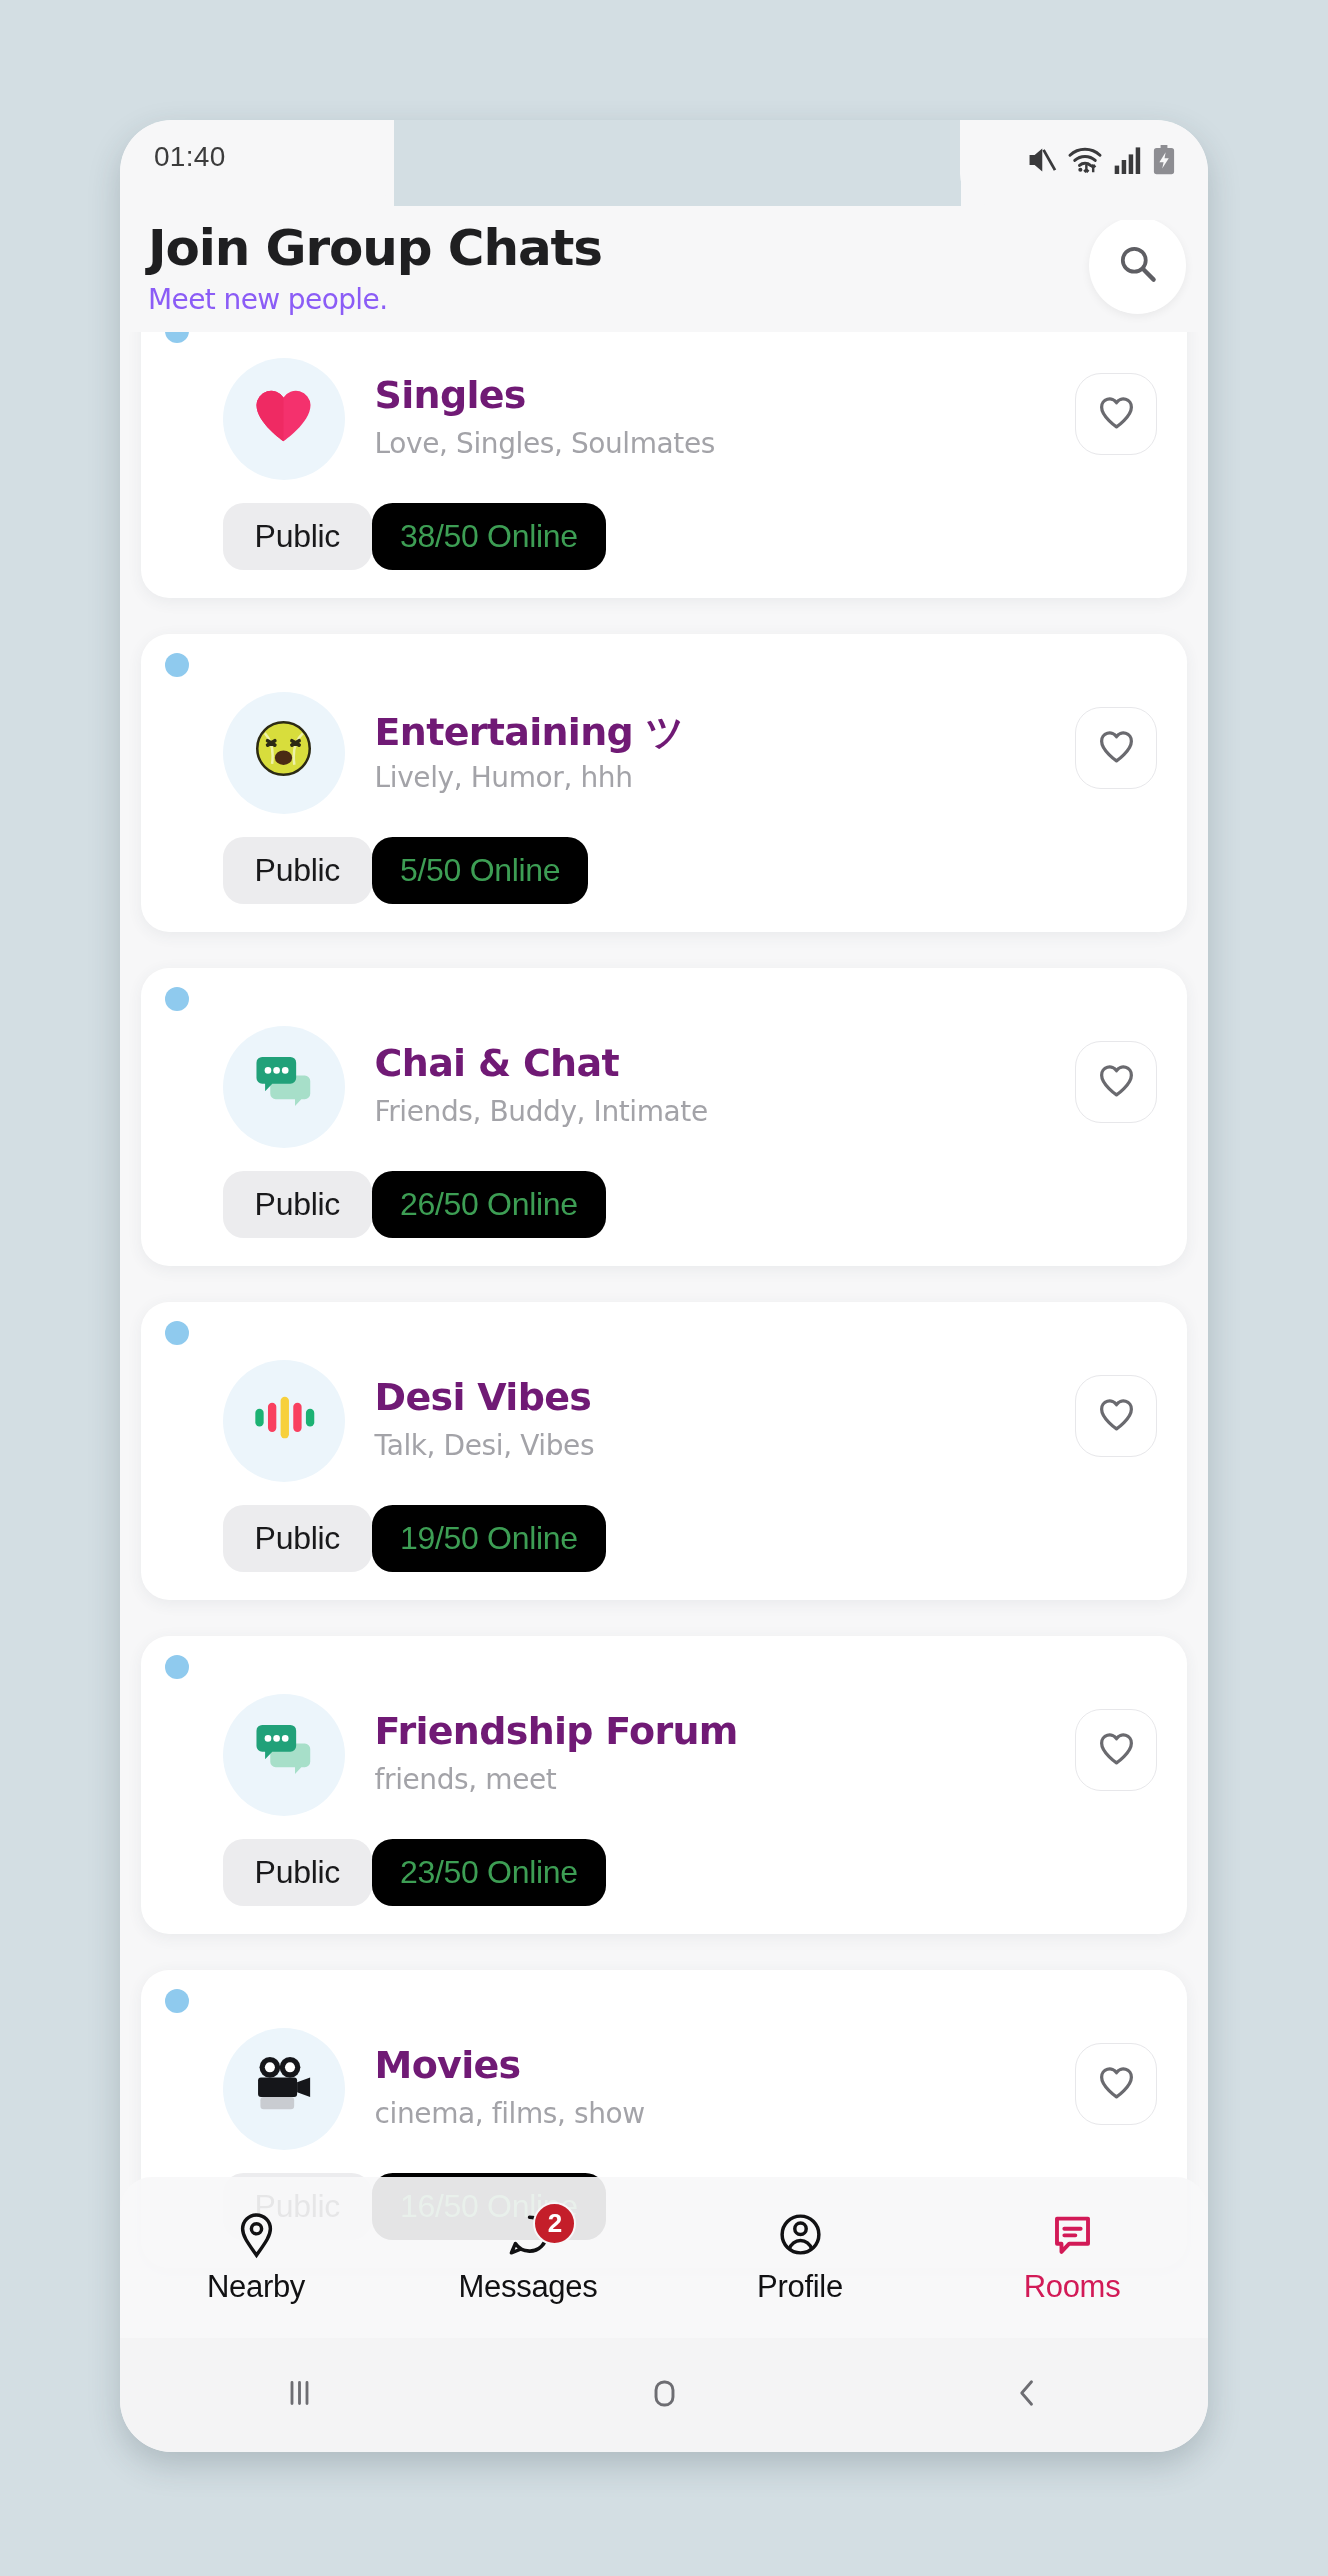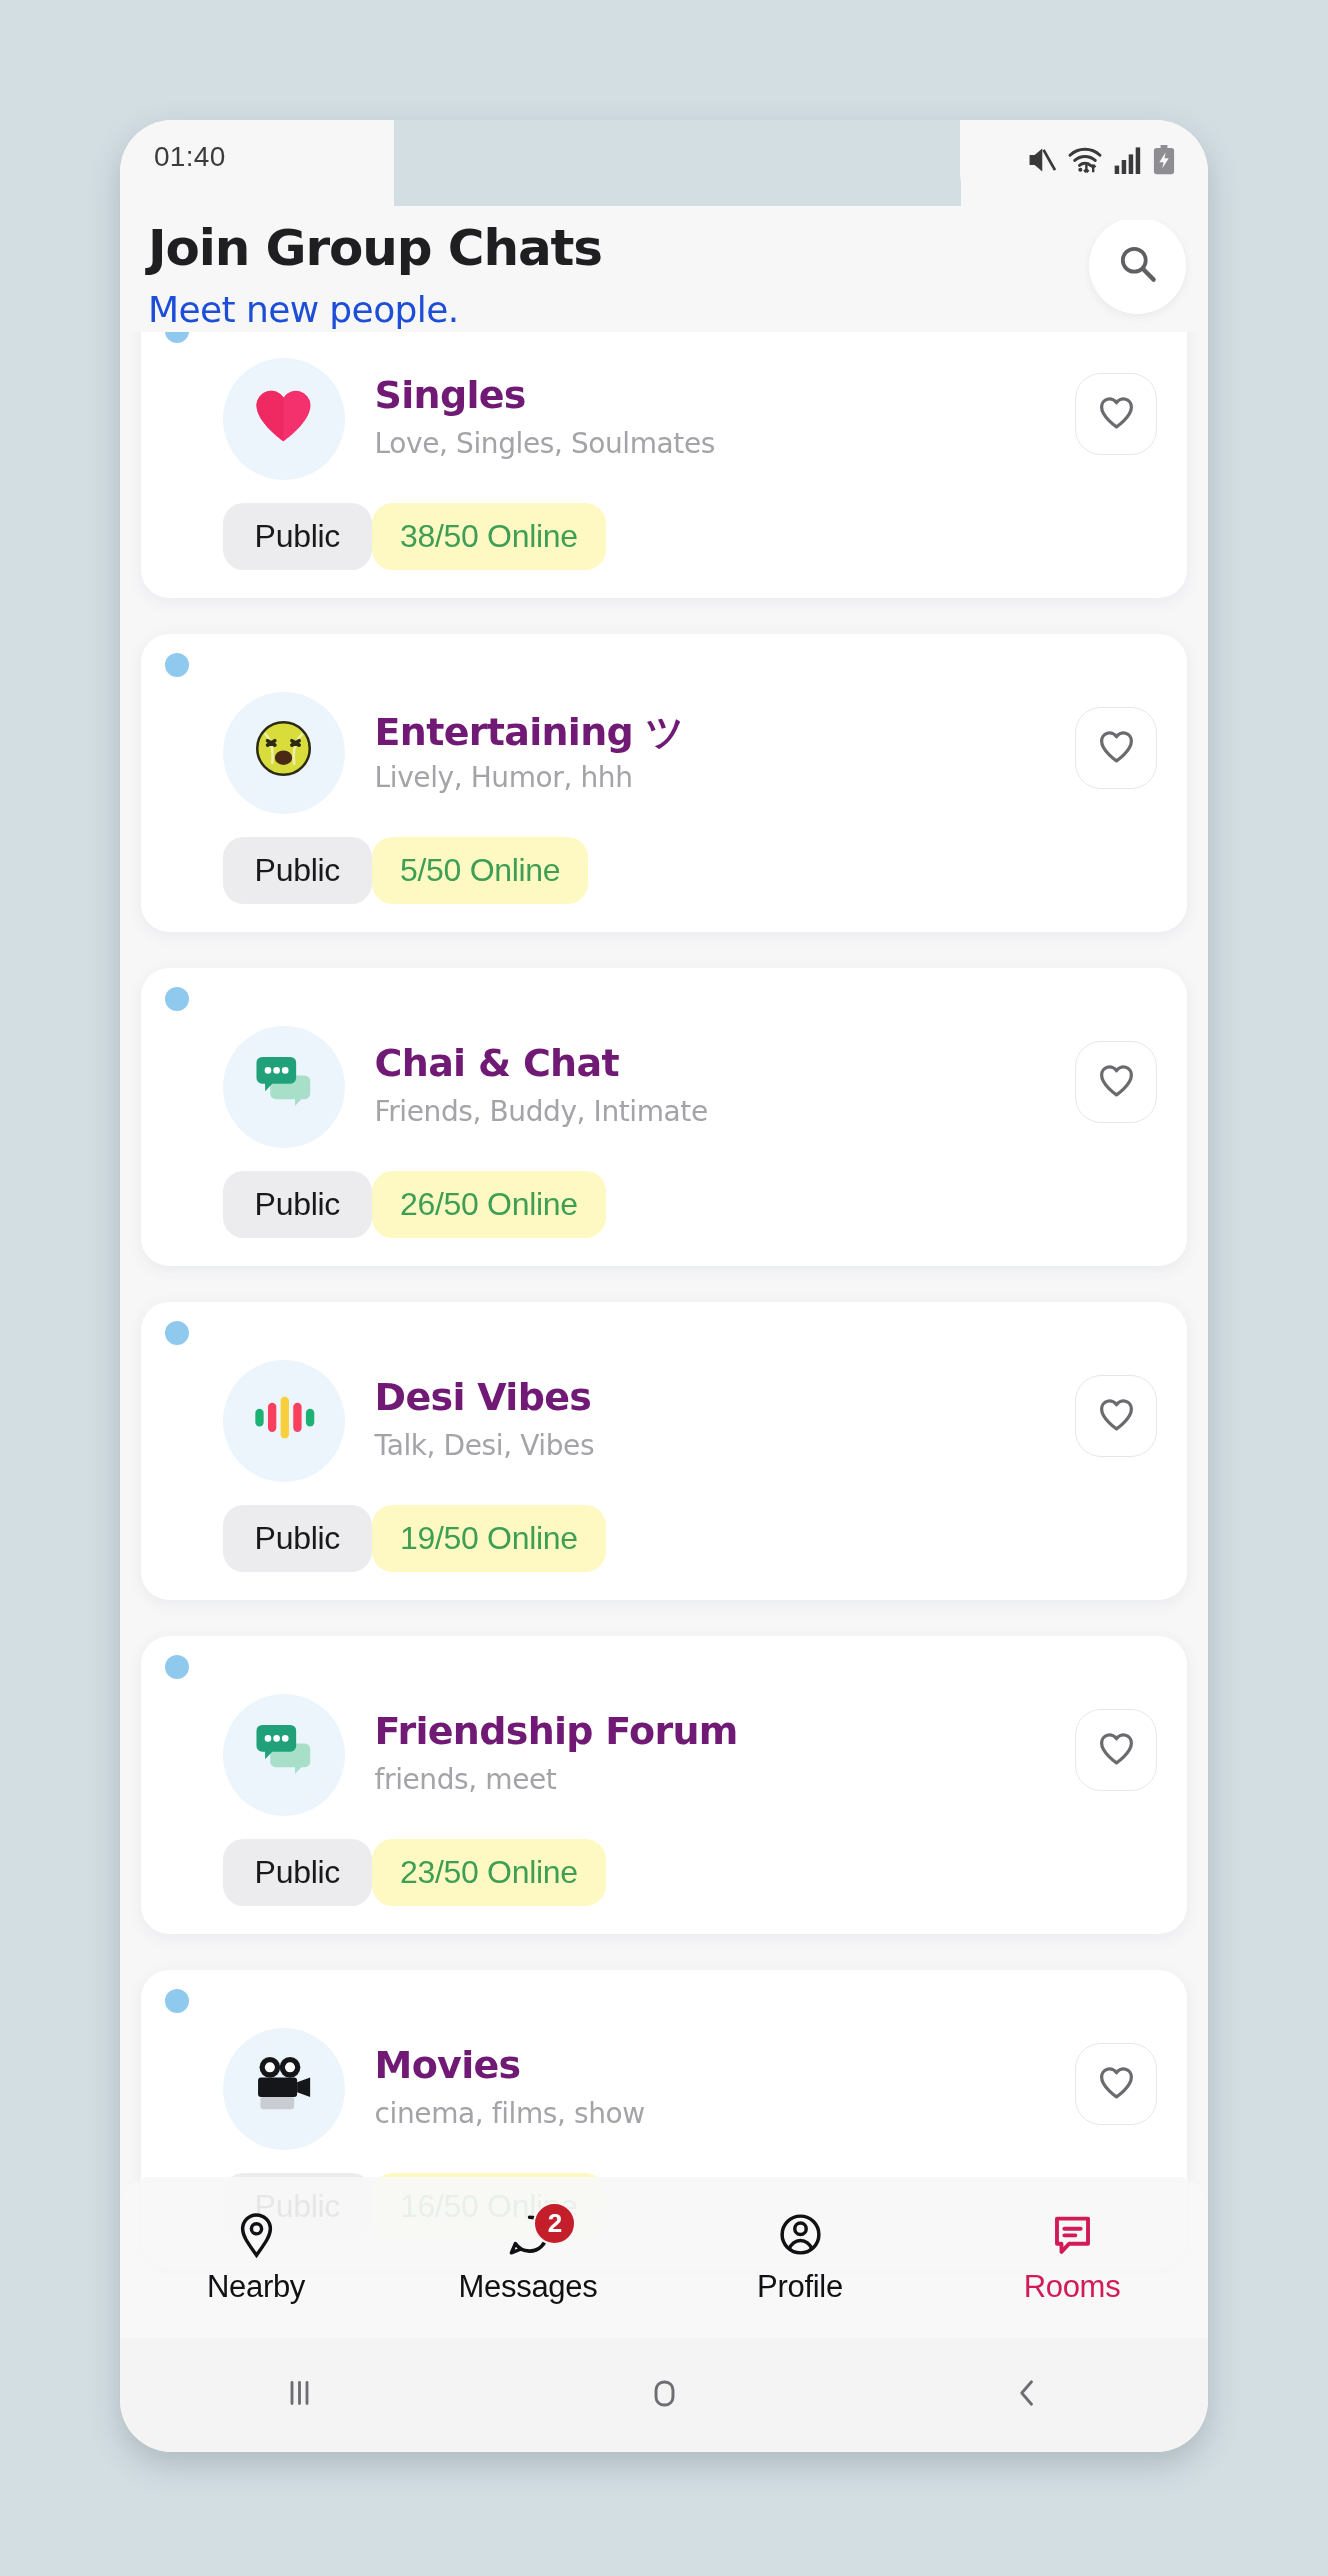--- a/index.html
+++ b/index.html
@@ -73,22 +73,22 @@
     background:#f7f7f8;
     z-index:5;
   }
   #title{
     position:absolute; left:28px; top:13px;
     font-size:50px; font-weight:bold; color:#1f1f21;
     letter-spacing:-1.1px;
     font-family:"DejaVu Sans", sans-serif;
   }
   #subtitle{
-    position:absolute; left:28px; top:83px;
-    font-size:36px; color:#1d4ed8;
+    position:absolute; left:28px; top:77px;
+    font-size:28px; color:#8b5cf6;
     letter-spacing:-0.6px;
   }
   #search-btn{
     position:absolute; right:22.5px; top:11.2px;
     width:97px; height:97px; border-radius:50%;
     background:#ffffff;
     box-shadow:0 2.8px 9.4px rgba(0,0,0,.06);
     display:flex; align-items:center; justify-content:center;
     cursor:pointer;
   }
@@ -148,21 +148,21 @@
   }
   .pill-public{
     background:#ececee; color:#19191b;
     border-radius:20.6px;
     padding:15px 32px;
     font-size:32px;
     letter-spacing:-0.3px;
     font-family:"Liberation Sans", sans-serif;
   }
   .pill-online{
-    background:#fef9c3; color:#3d9e54;
+    background:#000000; color:#3d9e54;
     border-radius:20.6px;
     padding:15px 28px;
     font-size:32px;
     letter-spacing:-0.3px;
     font-family:"Liberation Sans", sans-serif;
   }
 
   
   #bottomnav{
     position:absolute; left:0; bottom:114px;

